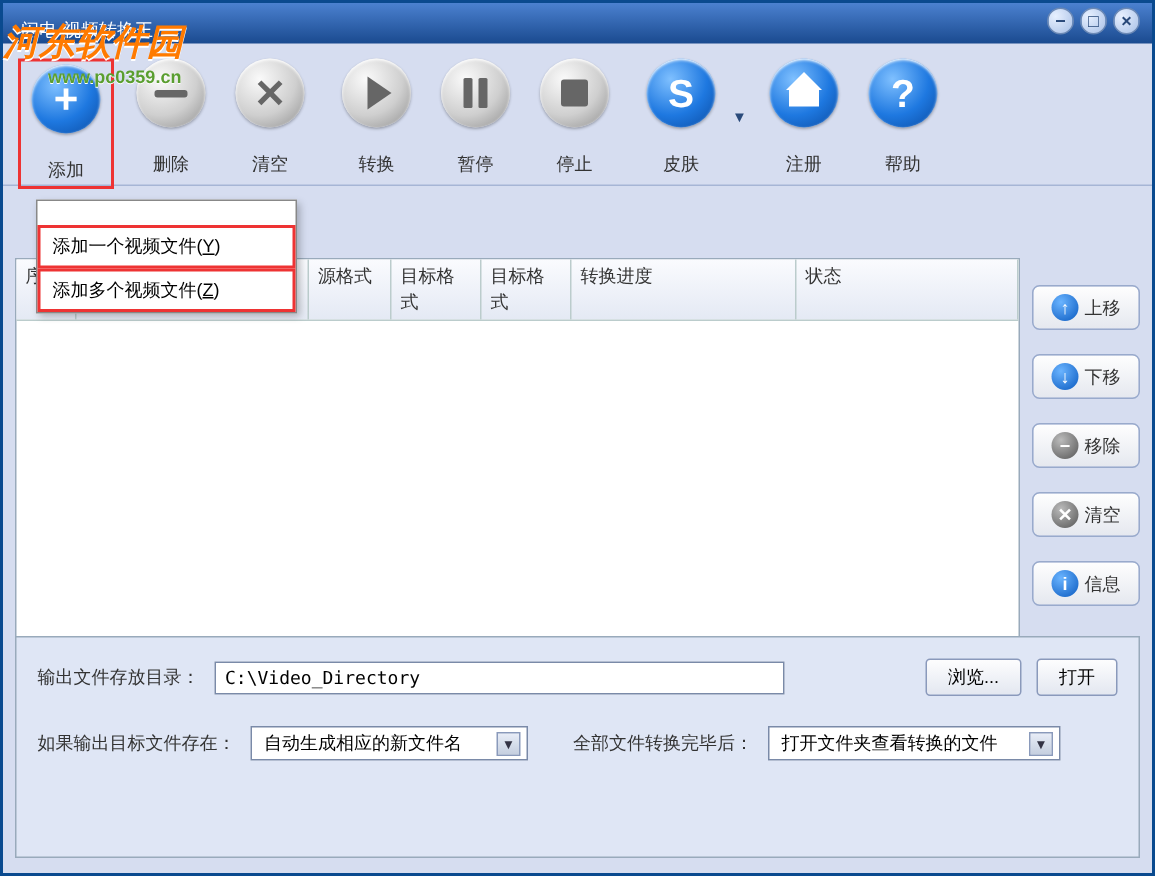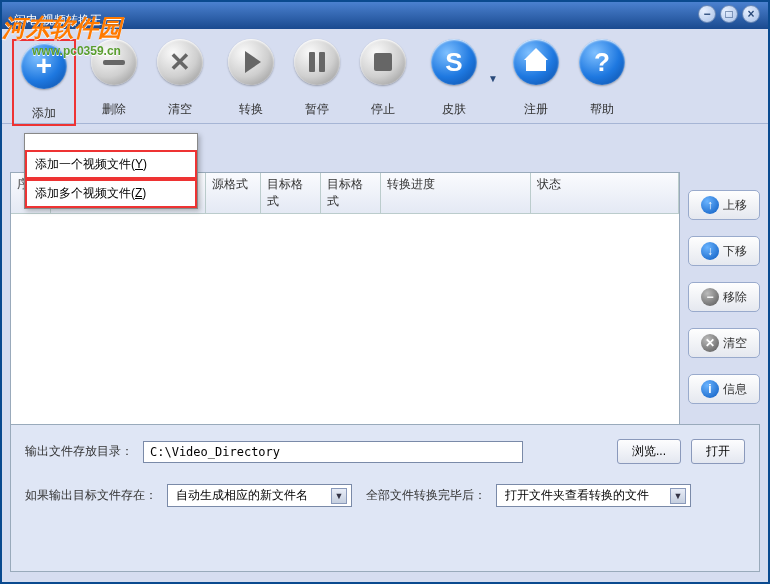--- a/index.html
+++ b/index.html
@@ -205,20 +205,20 @@
       <div style="flex:1"></div>
       <div class="btn">浏览...</div>
       <div class="btn">打开</div>
     </div>
     <div class="row">
       <span class="lbl">如果输出目标文件存在：</span>
       <div class="combo" style="width:185px;">
         <span class="cbtxt">自动生成相应的新文件名</span>
         <span class="cbarrow">▼</span>
       </div>
-      <span class="lbl" style="margin-left:4px;">全部文件转换完毕后：</span>
+      <span class="lbl" style="margin-left:20px;">全部文件转换完毕后：</span>
       <div class="combo" style="width:195px;">
         <span class="cbtxt">打开文件夹查看转换的文件</span>
         <span class="cbarrow">▼</span>
       </div>
     </div>
   </div>
 </div>
 
 </body></html>

